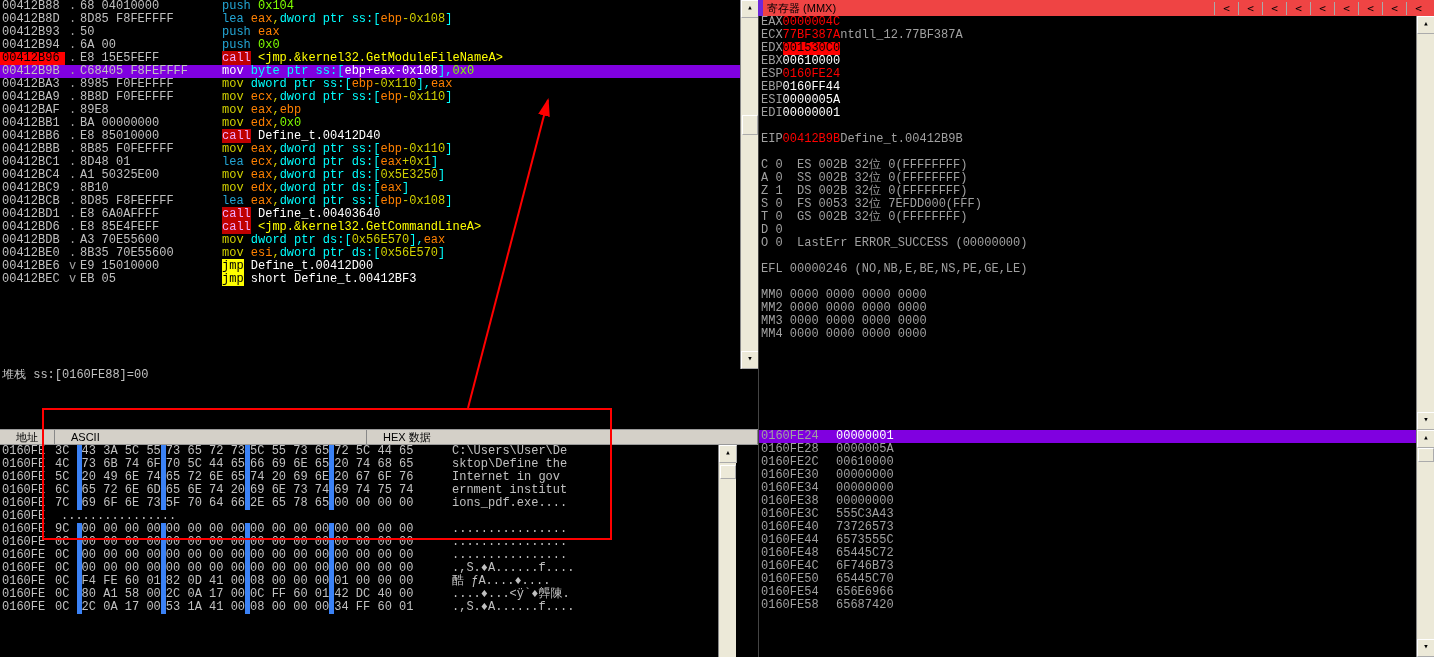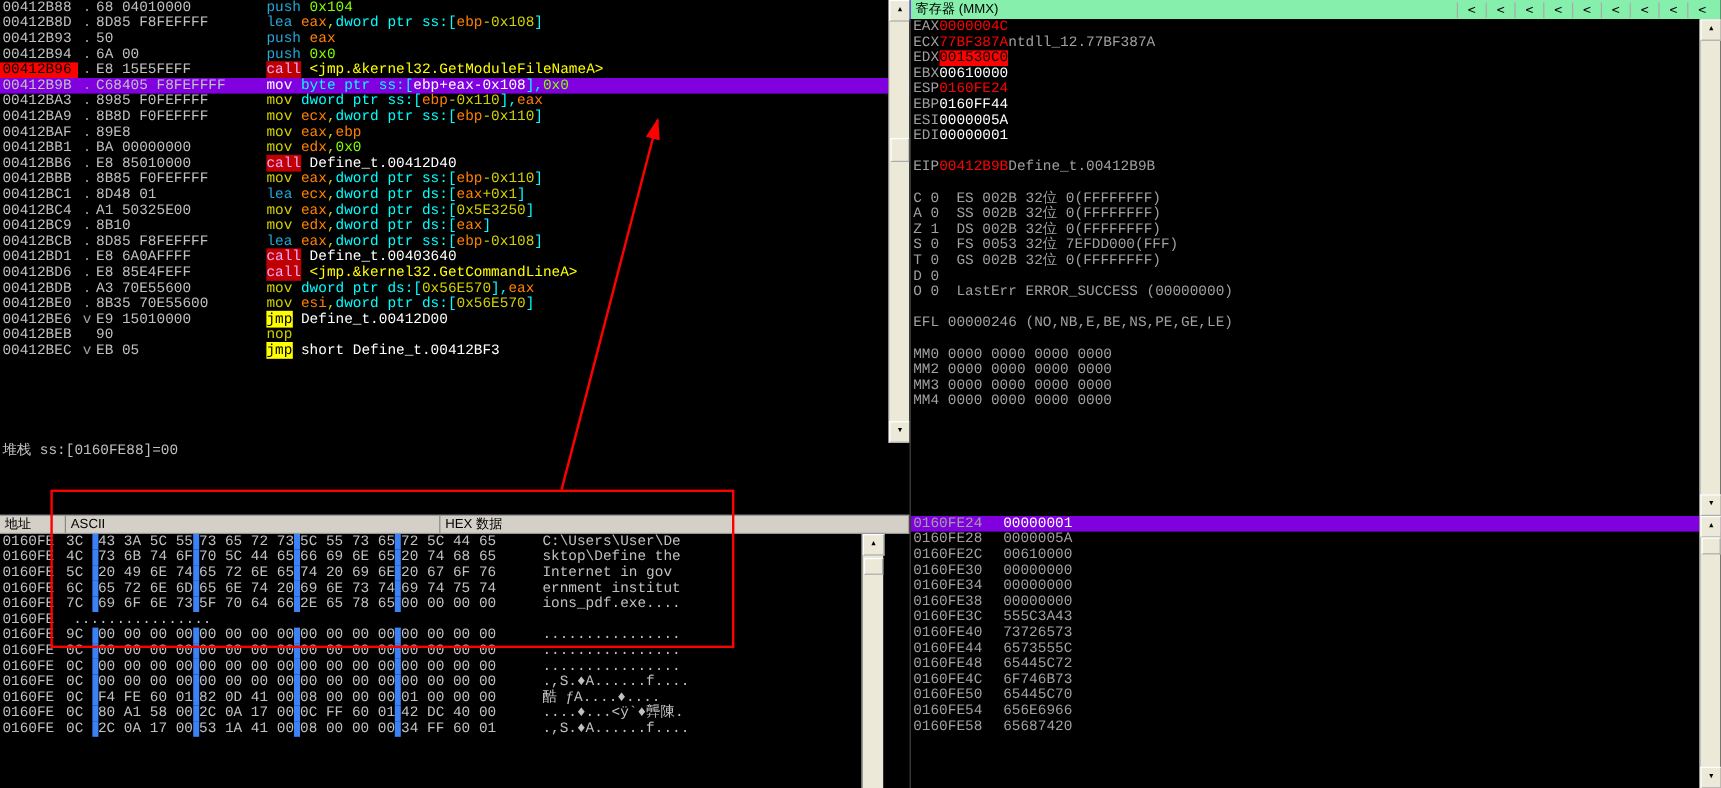--- a/index.html
+++ b/index.html
@@ -17,29 +17,29 @@
 .dcol-i{flex:1}
 .scrollbar-v{position:absolute;right:0;top:0;width:18px;height:100%;background:#ece9d8;border-left:1px solid #888}
 .sbtn{width:18px;height:18px;background:#ece9d8;border:1px outset #fff;font-size:9px;text-align:center;line-height:14px;color:#000}
 .sthumb{position:absolute;width:16px;left:1px;background:#ece9d8;border:1px outset #fff}
 
 
 .status1{height:14px;background:#000;color:#c0c0c0;padding-left:2px;white-space:nowrap}
 
 
 .hexheader{height:16px;background:#d4d0c8;border-top:1px solid #999;border-bottom:1px solid #999;display:flex;color:#000}
-.hhcell{border-right:1px solid #888;padding:1px 4px;font-family:"Microsoft YaHei",sans-serif;font-size:11px}
+.hhcell{border-right:1px solid #888;padding:1px 16px;font-family:"Microsoft YaHei",sans-serif;font-size:11px}
 .hexbody{height:256px;background:#000;overflow:hidden;position:relative}
 .hrow{display:flex;height:13px;color:#c0c0c0;white-space:nowrap}
 .hcol-a{width:55px;padding-left:2px}
 .hcol-d{width:391px;letter-spacing:0}
 .hcol-s{padding-left:6px}
 
 
-.reghdr{height:16px;background:#86efac;display:flex;align-items:center;justify-content:space-between;color:#000;padding:0 4px;font-family:"Microsoft YaHei",sans-serif;font-size:11px;border-left:1px solid #6d28d9}
+.reghdr{height:16px;background:#ef4444;display:flex;align-items:center;justify-content:space-between;color:#000;padding:0 4px;font-family:"Microsoft YaHei",sans-serif;font-size:11px;border-left:5px solid #6d28d9}
 .regnav{display:flex;gap:0}
 .regnav span{width:24px;text-align:center;border-left:1px solid #aaa;font-family:monospace;font-size:11px}
 .regbody{height:414px;background:#000;overflow:hidden;position:relative;color:#c0c0c0;border-left:1px solid #444}
 .rrow{display:flex;height:13px;padding-left:2px;white-space:nowrap}
 
 
 .stackbody{height:227px;background:#000;overflow:hidden;position:relative;color:#c0c0c0;border-left:1px solid #444}
 .srow{display:flex;height:13px;padding-left:2px}
 .srow.hl{background:#8000E0;color:#fff}
 .scol-a{width:75px}
@@ -192,26 +192,20 @@
           <span class="dcol-b c-addr">8B35 70E55600</span>
           <span class="dcol-i"><span class="c-gold">mov</span> <span class="c-orange">esi</span><span class="c-gold">,</span><span class="c-cyan">dword ptr ds:[</span><span class="c-gold">0x56E570</span><span class="c-cyan">]</span></span>
         </div>
         <div class="drow">
           <span class="dcol-a c-addr ">00412BE6</span>
           <span class="dcol-p c-gray">v</span>
           <span class="dcol-b c-addr">E9 15010000</span>
           <span class="dcol-i"><span class="c-yellowbg">jmp</span> <span class="c-wht">Define_t.00412D00</span></span>
         </div>
         <div class="drow">
-          <span class="dcol-a c-addr ">00412BEB</span>
-          <span class="dcol-p c-gray"> </span>
-          <span class="dcol-b c-addr">90</span>
-          <span class="dcol-i"><span class="c-gold">nop</span> </span>
-        </div>
-        <div class="drow">
           <span class="dcol-a c-addr ">00412BEC</span>
           <span class="dcol-p c-gray">v</span>
           <span class="dcol-b c-addr">EB 05</span>
           <span class="dcol-i"><span class="c-yellowbg">jmp</span> <span class="c-wht">short Define_t.00412BF3</span></span>
         </div>
       </div>
     <div class="scrollbar-v">
       <div class="sbtn">▴</div>
       <div class="sthumb" style="top:115px;height:20px"></div>
       <div class="sbtn" style="position:absolute;bottom:0">▾</div>

